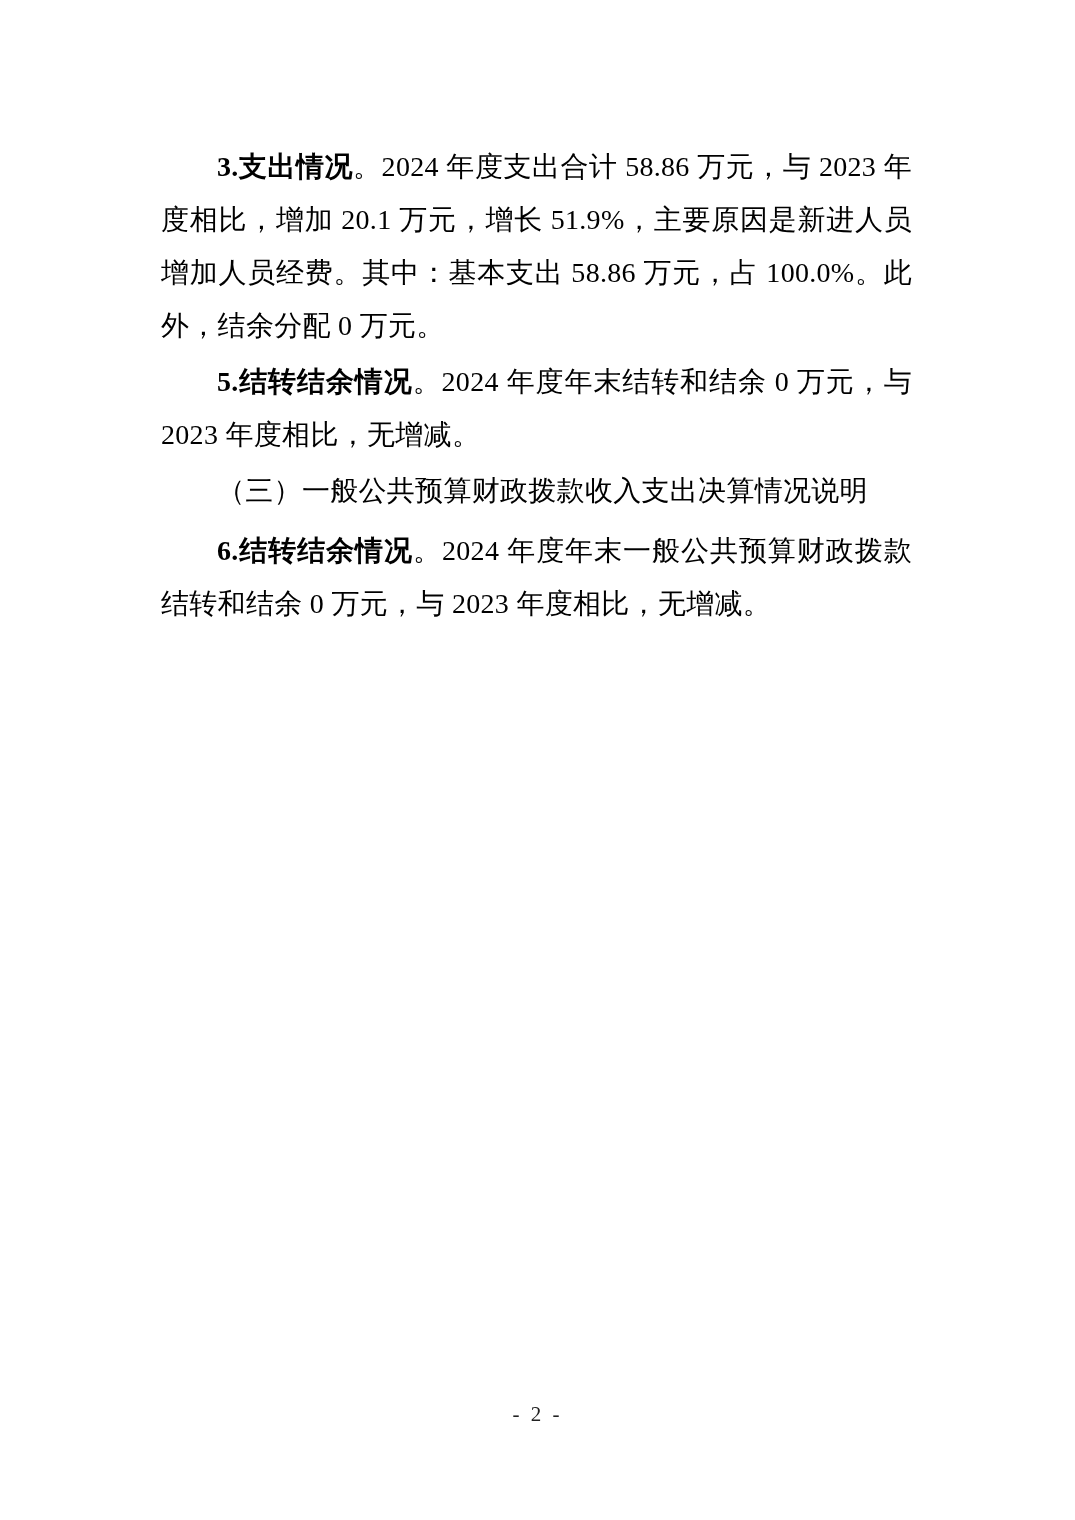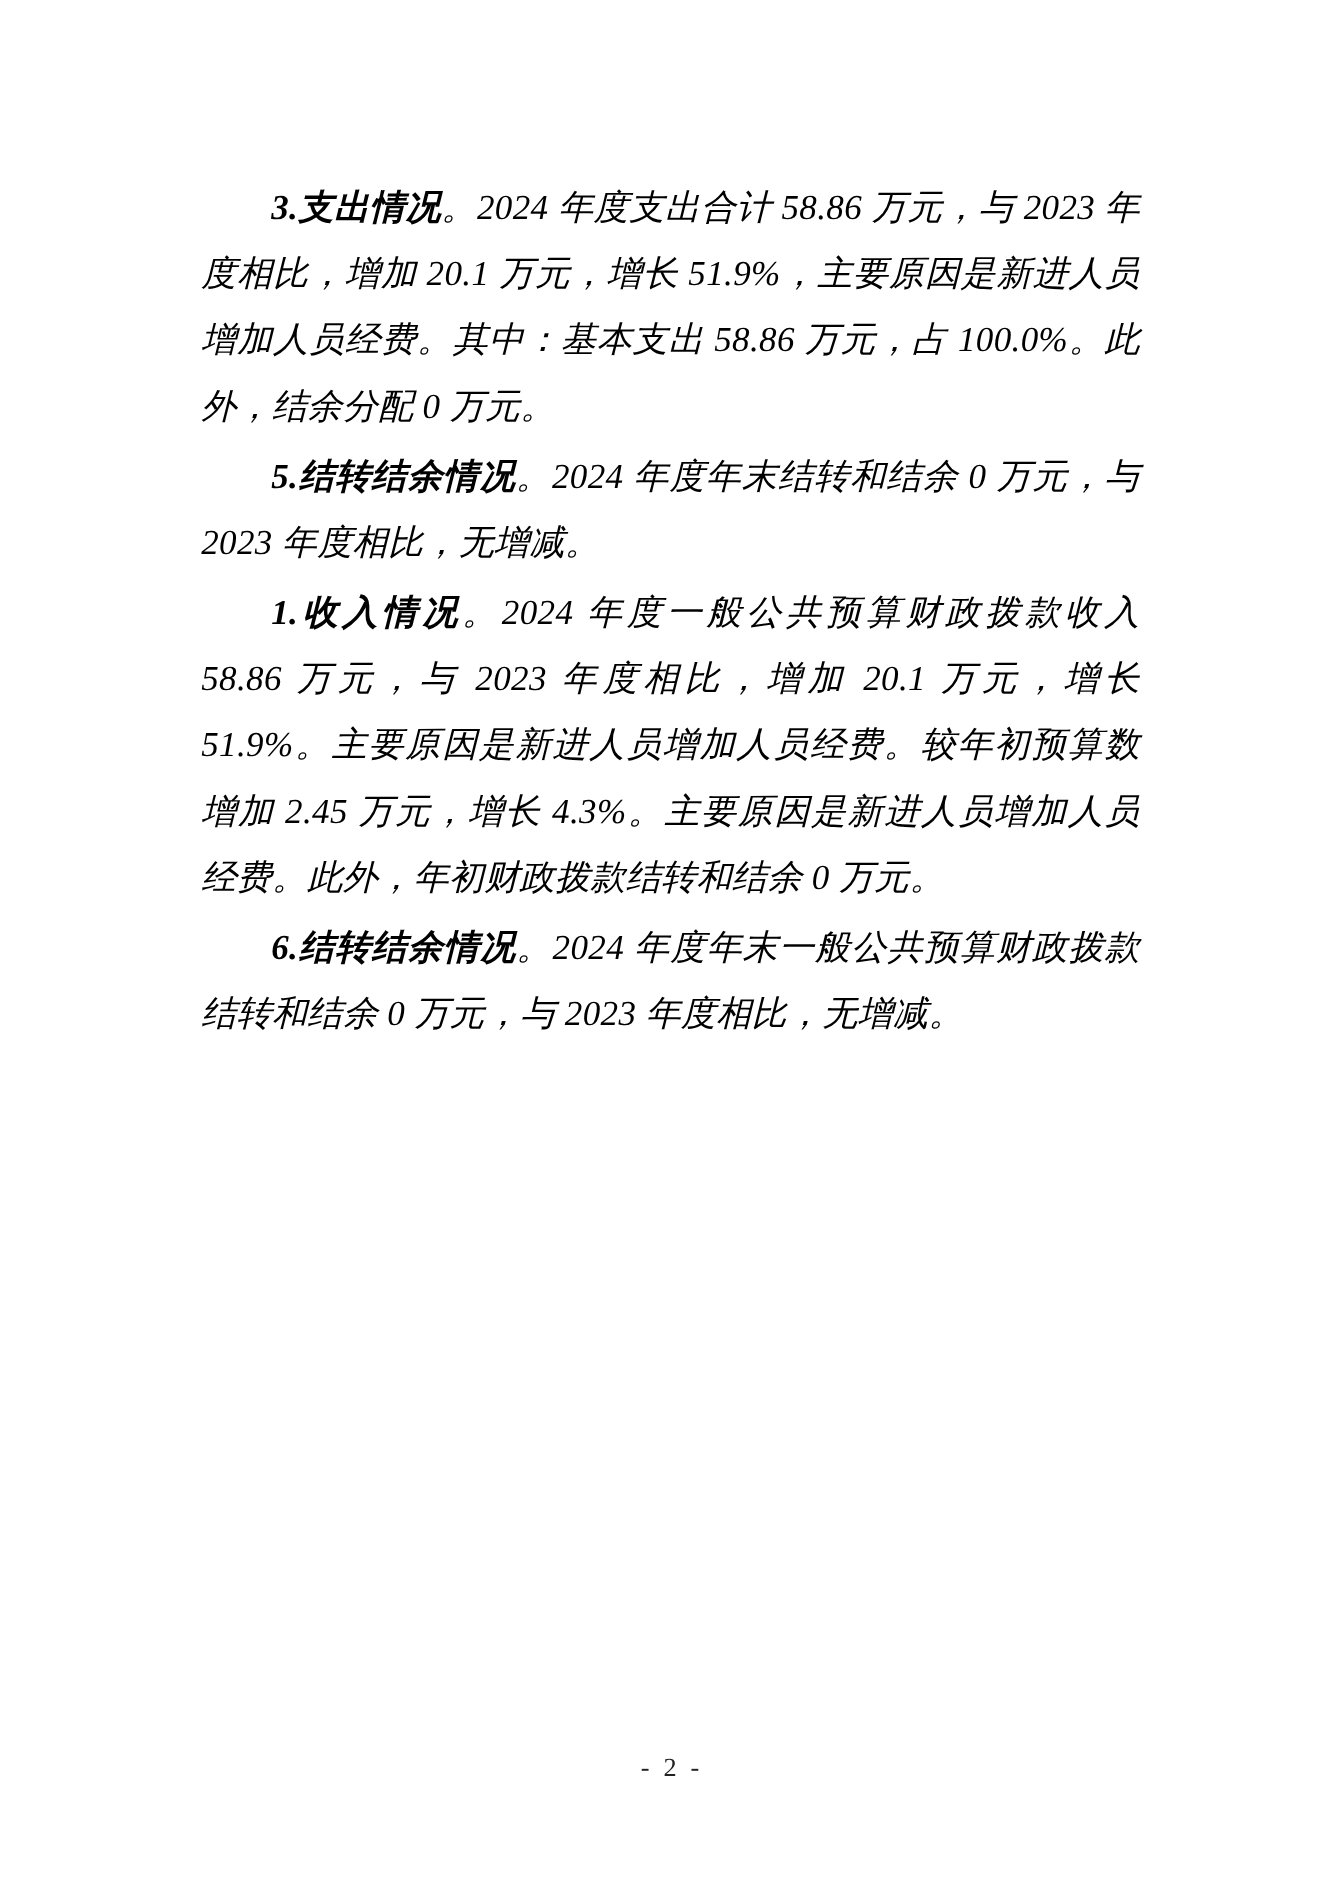--- a/index.html
+++ b/index.html
@@ -24,21 +24,20 @@
     font-size: 28px;
     line-height: 53px;
     text-align: justify;
     text-justify: inter-character;
     letter-spacing: 0.3px;
   }
   .content p {
     margin: 0 0 3px 0;
     text-indent: 56px;
     word-break: normal;
-    font-style: italic;
   }
   .content p.heading {
     margin: 1px 0 7px 0;
   }
   .content .lead {
     font-weight: bold;
   }
   .footer {
     position: absolute;
     top: 1402px;
@@ -51,19 +50,19 @@
     letter-spacing: 3px;
   }
 </style>
 </head>
 <body>
 
 <div class="page">
   <main class="content">
       <p class="body"><b class="lead">3.支出情况</b>。2024 年度支出合计 58.86 万元，与 2023 年度相比，增加 20.1 万元，增长 51.9%，主要原因是新进人员增加人员经费。其中：基本支出 58.86 万元，占 100.0%。此外，结余分配 0 万元。</p>
       <p class="body"><b class="lead">5.结转结余情况</b>。2024 年度年末结转和结余 0 万元，与 2023 年度相比，无增减。</p>
-      <p class="body"><b class="lead">1.收入情况</b>。2024 年度一般公共预算财政拨款收入 58.86 万元，与 2023 年度相比，增加 20.1 万元，增长 51.9%。主要原因是新进人员增加人员经费。较年初预算数增加 2.45 万元，增长 4.3%。主要原因是新进人员增加人员经费。此外，年初财政拨款结转和结余 0 万元。</p>
+      <p class="heading">（三）一般公共预算财政拨款收入支出决算情况说明</p>
       <p class="body"><b class="lead">6.结转结余情况</b>。2024 年度年末一般公共预算财政拨款结转和结余 0 万元，与 2023 年度相比，无增减。</p>
     </main>
   <div class="footer">
     <span>- 2 -</span>
   </div>
 </div>
 
 </body></html>

